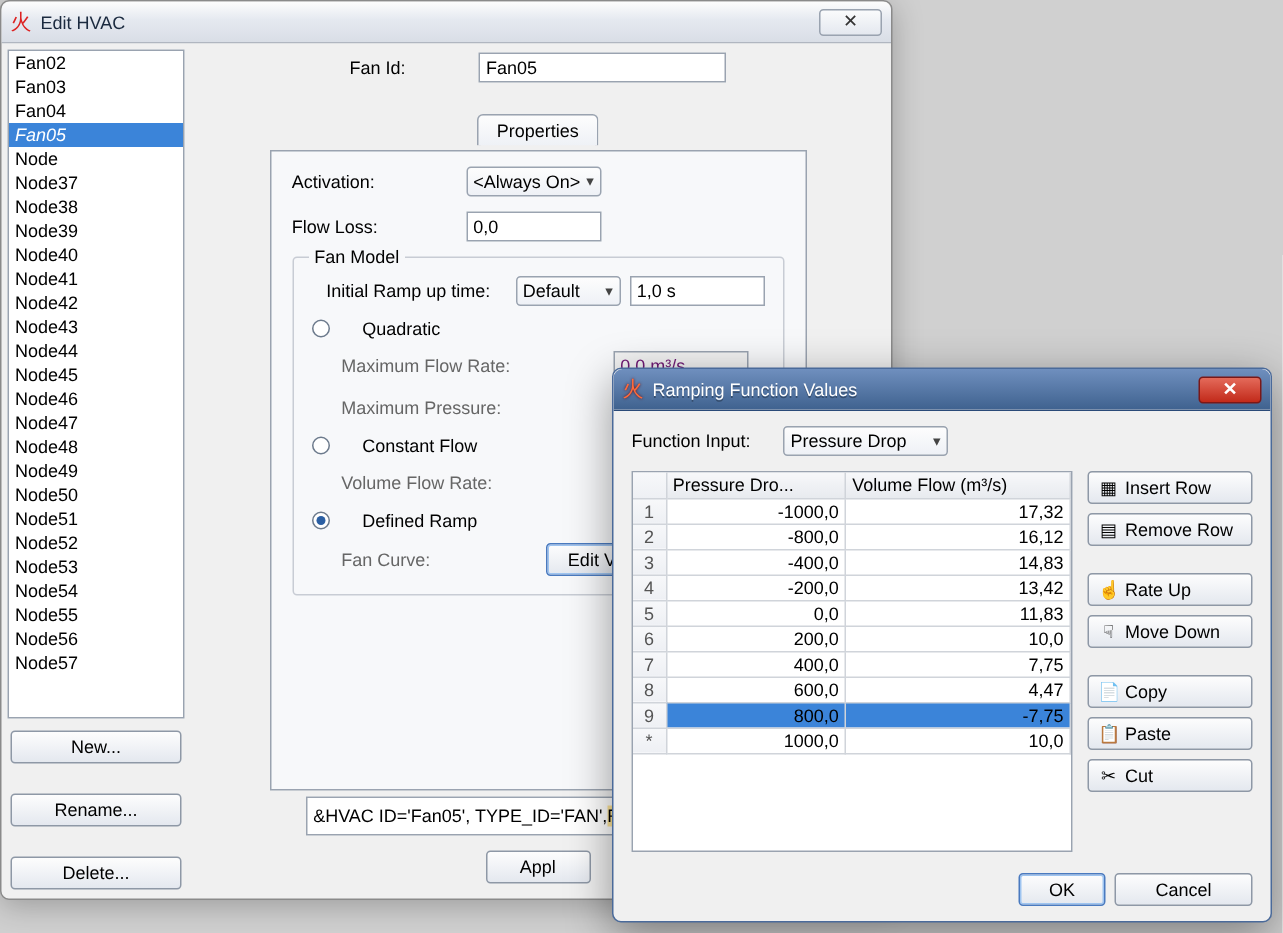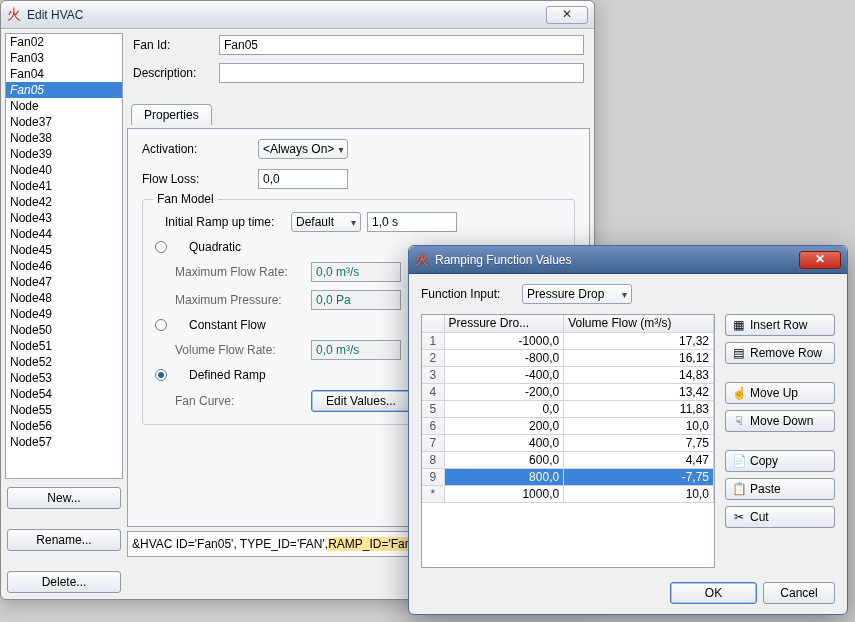--- a/index.html
+++ b/index.html
@@ -35,29 +35,29 @@
   .list-scroll { flex: 1; overflow-y: auto; }
   .list-item { padding: 1px 4px; white-space: nowrap; cursor: default; }
   .list-item.selected { background: #3b84d9; color: #fff; font-style: italic; }
   .left-btns { display: flex; flex-direction: column; gap: 20px; padding: 2px; }
   .btn {
     height: 22px; border: 1px solid #8e98a6; border-radius: 3px;
     background: linear-gradient(#fdfdfd,#e4e8ef); cursor: default;
     display: flex; align-items: center; justify-content: center; gap: 4px;
   }
 
-  .right-col { flex: 1; display: flex; flex-direction: column; gap: 4px; min-height: 0; }
+  .right-col { flex: 1; display: flex; flex-direction: column; gap: 4px; min-height: 0; align-items: center; }
   .field-row { display: flex; align-items: center; gap: 6px; padding: 2px 6px; }
   .label { width: 80px; }
   .textinput {
     height: 20px; padding: 1px 4px; border: 1px solid #9aa3b0; background: #fff;
     flex: 1;
   }
   .textinput.short { flex: none; width: 90px; }
-  .textinput.disabled { background: #f2f2f2; color: #0f766e; }
+  .textinput.disabled { background: #f2f2f2; color: #701a75; margin-left: 45px; }
 
   .tabstrip { display: flex; padding: 0 4px; margin-top: 14px; }
   .tab {
     padding: 3px 12px; border: 1px solid #9aa3b0; border-bottom: none;
     background: linear-gradient(#fdfdfd,#eef1f6); border-top-left-radius: 4px;
     border-top-right-radius: 4px; position: relative; top: 1px; z-index: 2;
   }
   .tab-panel {
     flex: 1; border: 1px solid #9aa3b0; background: #f7f8fa; padding: 10px 14px;
     display: flex; flex-direction: column; gap: 10px; min-height: 0;
@@ -125,21 +125,21 @@
   table.grid th {
     background: linear-gradient(#f7f8fa,#e8ebef); font-weight: 400; text-align: left;
     border-top: none;
   }
   table.grid th:first-child, table.grid td:first-child {
     width: 22px; text-align: center; background: linear-gradient(#f7f8fa,#eef0f4);
     color: #555; border-left: none;
   }
   table.grid th:first-child { border-top: none; }
   table.grid td.num { text-align: right; }
-  table.grid tr.selected td { background: #3b84d9; color: #fef9c3; }
+  table.grid tr.selected td { background: #3b84d9; color: #000000; }
   table.grid tr.selected td:first-child { background: linear-gradient(#f7f8fa,#eef0f4); color: #555; }
 
   .side-buttons { width: 110px; display: flex; flex-direction: column; gap: 6px; }
   .side-buttons .btn { justify-content: flex-start; padding: 0 6px; }
   .ico { font-size: 12px; width: 14px; text-align: center; }
 
   .ramp-footer { display: flex; justify-content: flex-end; gap: 6px; padding-top: 4px; }
   .btn.def { border-color: #4a7abf; box-shadow: 0 0 0 1px #9ec4f0 inset; }
 </style>
 </head>
@@ -195,24 +195,20 @@
             <span>Delete...</span>
           </div>
       </div>
     </div>
 
     <div class="right-col">
       <div class="field-row">
         <span class="label">Fan Id:</span>
         <input class="textinput" value="Fan05" style="">
       </div>
-      <div class="field-row">
-        <span class="label">Description:</span>
-        <input class="textinput" value="" style="">
-      </div>
 
       <div class="tabstrip">
         <div class="tab"><span>Properties</span></div>
       </div>
       <div class="tab-panel">
         <div class="field-row" style="padding:0;">
           <span class="label" style="width:110px;">Activation:</span>
           <div class="combo">
               <span>&lt;Always On&gt;</span>
             </div>
@@ -366,21 +362,21 @@
             <span class="ico">▦</span>
             <span>Insert Row</span>
           </div>
         <div class="btn">
             <span class="ico">▤</span>
             <span>Remove Row</span>
           </div>
         <div style="height:6px;"></div>
         <div class="btn">
             <span class="ico">☝</span>
-            <span>Move Up</span>
+            <span>Rate Up</span>
           </div>
         <div class="btn">
             <span class="ico">☟</span>
             <span>Move Down</span>
           </div>
         <div style="height:6px;"></div>
         <div class="btn">
             <span class="ico">📄</span>
             <span>Copy</span>
           </div>
@@ -389,21 +385,21 @@
             <span>Paste</span>
           </div>
         <div class="btn">
             <span class="ico">✂</span>
             <span>Cut</span>
           </div>
       </div>
     </div>
 
     <div class="ramp-footer">
-      <div class="btn def" style="width:87px;">
+      <div class="btn def" style="width:58px;">
           <span>OK</span>
         </div>
-      <div class="btn" style="width:72px;">
+      <div class="btn" style="width:92px;">
           <span>Cancel</span>
         </div>
     </div>
   </div>
 </div>
 
 </body></html>

